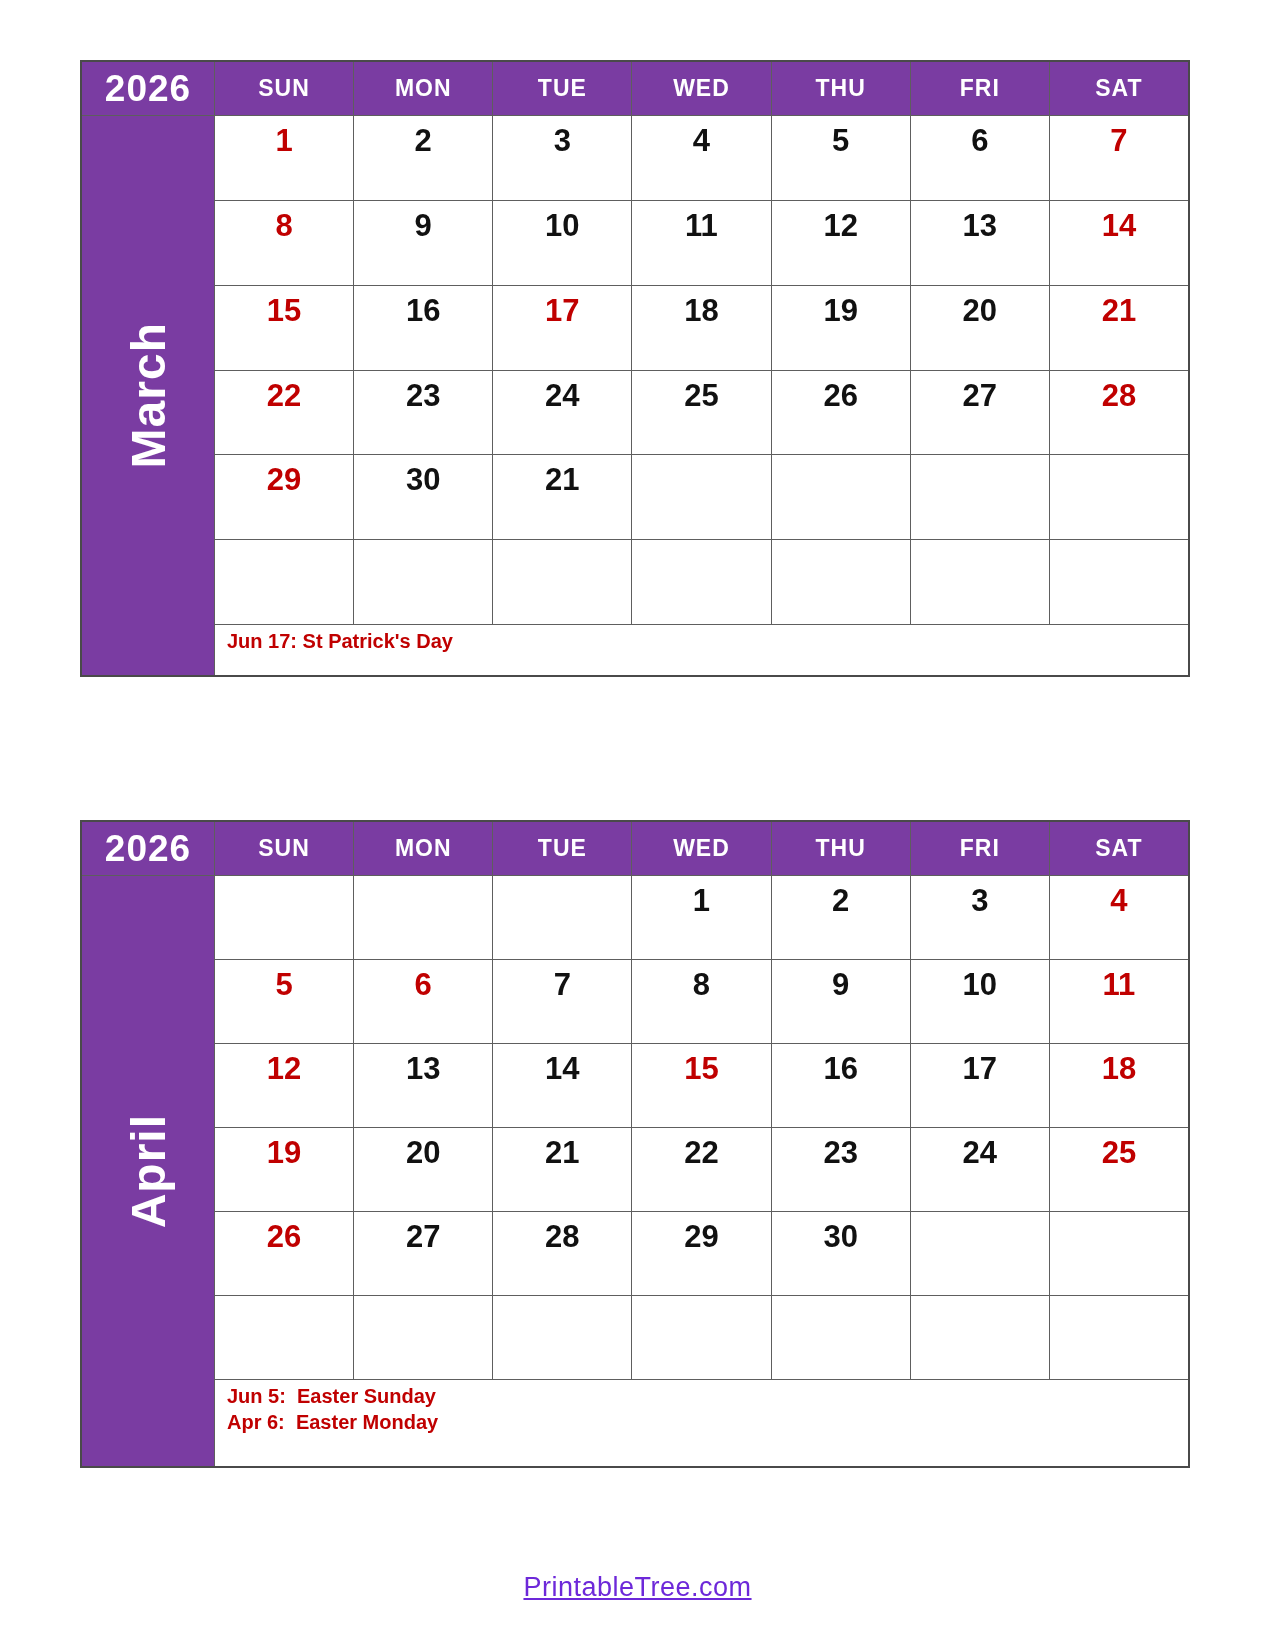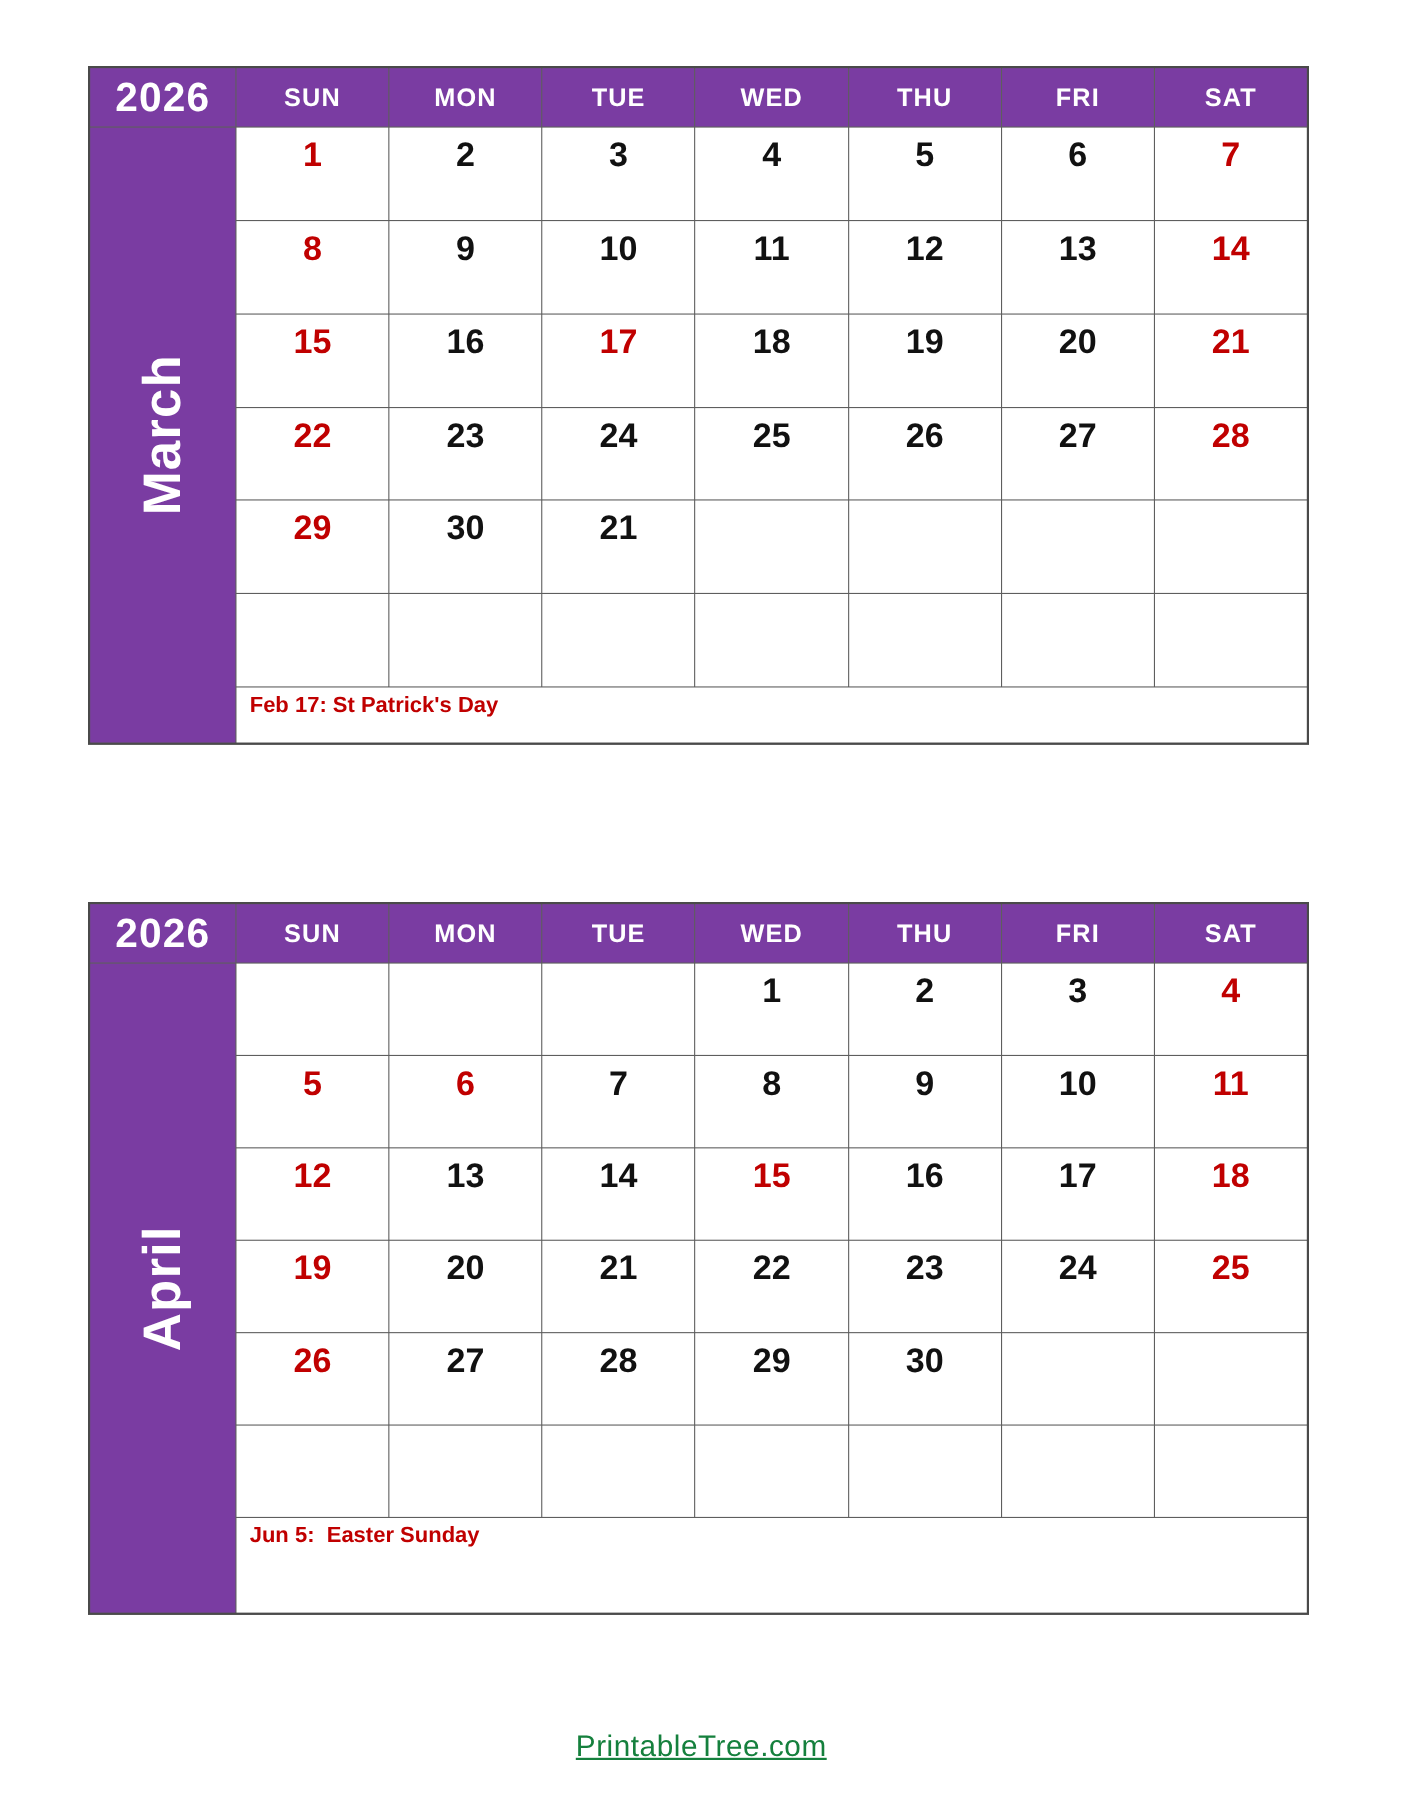--- a/index.html
+++ b/index.html
@@ -80,39 +80,39 @@
     white-space:pre;
   }
   
   .footer {
     position:absolute;
     left:0; right:0;
     top:1572px;
     text-align:center;
   }
   .footer a {
-    color:#15803d;
+    color:#6d28d9;
     font-size:27px;
     text-decoration:underline;
     cursor:pointer;
     letter-spacing:0.5px;
   }
 </style>
 </head>
 <body>
 
 <div class="page" style="--purple: #7a3ca2; --red: #c00000;">
 
   <section class="calendar cal-march">
     <div class="year-cell">2026</div>
     <div class="sidebar">
       <span class="month-label">March</span>
     </div>
     <div class="holidays">
-        <div>Feb 17: St Patrick's Day</div>
+        <div>Jun 17: St Patrick's Day</div>
       </div>
   <div class="day-header" style="grid-area: 1 / 2;">SUN</div>
       <div class="day-header" style="grid-area: 1 / 3;">MON</div>
       <div class="day-header" style="grid-area: 1 / 4;">TUE</div>
       <div class="day-header" style="grid-area: 1 / 5;">WED</div>
       <div class="day-header" style="grid-area: 1 / 6;">THU</div>
       <div class="day-header" style="grid-area: 1 / 7;">FRI</div>
       <div class="day-header" style="grid-area: 1 / 8;">SAT</div>
       <div class="cell red" style="grid-area: 2 / 2;">1</div>
       <div class="cell" style="grid-area: 2 / 3;">2</div>
@@ -158,20 +158,21 @@
       <div class="cell" style="grid-area: 7 / 8;"></div>
     </section>
 
   <section class="calendar cal-april">
     <div class="year-cell">2026</div>
     <div class="sidebar">
       <span class="month-label">April</span>
     </div>
     <div class="holidays">
         <div>Jun 5:  Easter Sunday</div>
+        <div>Apr 6:  Easter Monday</div>
       </div>
   <div class="day-header" style="grid-area: 1 / 2;">SUN</div>
       <div class="day-header" style="grid-area: 1 / 3;">MON</div>
       <div class="day-header" style="grid-area: 1 / 4;">TUE</div>
       <div class="day-header" style="grid-area: 1 / 5;">WED</div>
       <div class="day-header" style="grid-area: 1 / 6;">THU</div>
       <div class="day-header" style="grid-area: 1 / 7;">FRI</div>
       <div class="day-header" style="grid-area: 1 / 8;">SAT</div>
       <div class="cell" style="grid-area: 2 / 2;"></div>
       <div class="cell" style="grid-area: 2 / 3;"></div>

